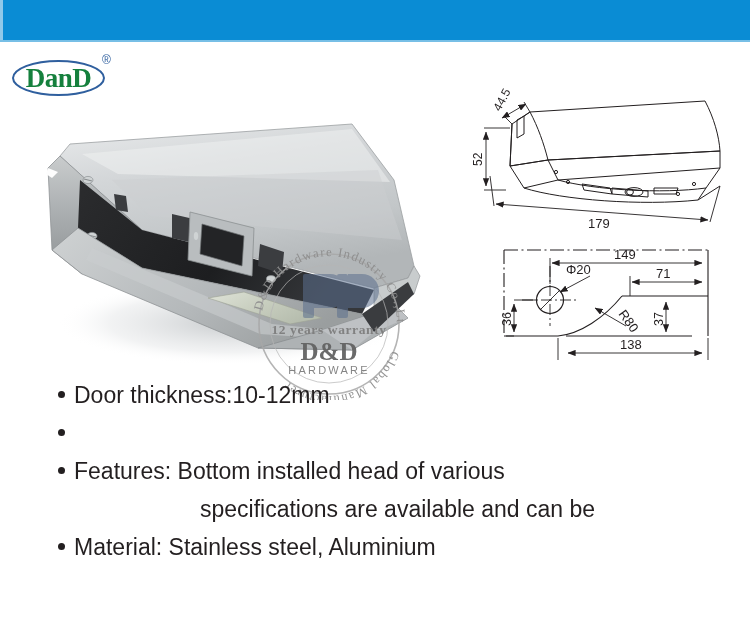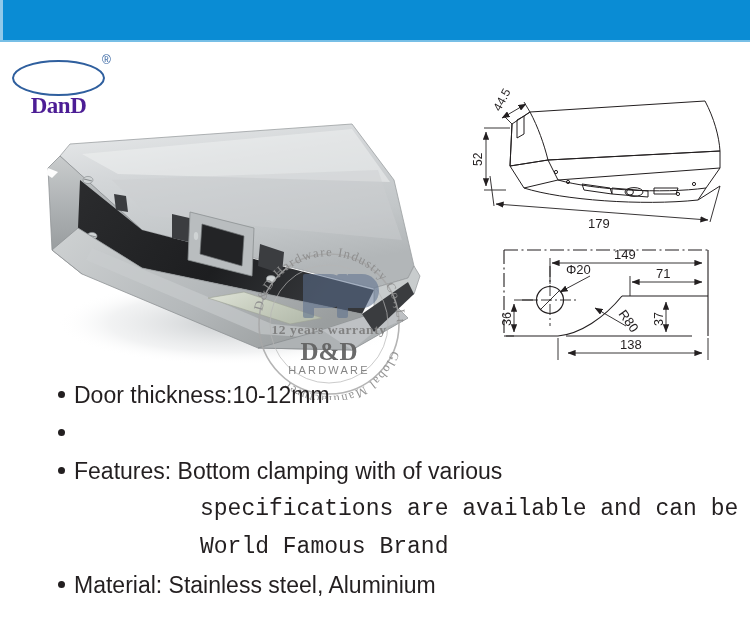--- a/index.html
+++ b/index.html
@@ -35,23 +35,22 @@
   
   .logo{position:absolute;left:12px;top:54px;width:105px;height:46px;}
   .logo .oval{
     position:absolute;left:0;top:6px;width:93px;height:36px;
     border:2px solid #2f5f9e;border-radius:50%;box-sizing:border-box;
   }
   .logo .word{
     position:absolute;left:0;top:6px;width:93px;height:36px;
     display:flex;align-items:center;justify-content:center;
     font-family:"Liberation Serif",serif;
-    font-size:23px;font-weight:bold;color:#4c1d95;
+    font-size:27px;font-weight:bold;color:#15803d;
     letter-spacing:-0.5px;
-    margin-top:28px;
   }
   .logo .reg{
     position:absolute;left:90px;top:0px;
     font-size:12px;color:#2f5f9e;line-height:12px;
   }
 
   
   .photo{position:absolute;left:22px;top:118px;width:410px;height:265px;}
   .photo svg{display:block;}
 
@@ -74,21 +73,21 @@
     position:relative;height:38px;
   }
   .spec-row .dot{
     position:absolute;left:58px;top:15px;
     width:7px;height:7px;border-radius:50%;background:#231f20;
   }
   .spec-row .txt{
     position:absolute;left:74px;top:2px;
     font-size:23px;color:#231f20;line-height:34px;white-space:nowrap;text-align:right;
   }
-  .spec-row.cont .txt{left:200px;font-family:Liberation Mono, monospace;}
+  .spec-row.cont .txt{left:200px;}
 </style>
 </head>
 <body>
 
 <div class="page">
 
   <div class="header-bar">
     <div class="edge-left"></div>
     <div class="edge-bottom"></div>
   </div>
@@ -348,27 +347,24 @@
   <div class="spec-list">
     <div class="spec-row">
       <span class="dot"></span>
       <span class="txt">Door thickness:10-12mm</span>
     </div>
     <div class="spec-row">
       <span class="dot"></span>
     </div>
     <div class="spec-row">
       <span class="dot"></span>
-      <span class="txt">Features: Bottom clamping with of various</span>
+      <span class="txt">Features: Bottom installed head of various</span>
     </div>
     <div class="spec-row cont">
       <span class="txt">specifications are available and can be</span>
-    </div>
-    <div class="spec-row cont">
-      <span class="txt">World Famous Brand</span>
     </div>
     <div class="spec-row">
       <span class="dot"></span>
       <span class="txt">Material: Stainless steel, Aluminium</span>
     </div>
   </div>
 
 </div>
 
 </body></html>

